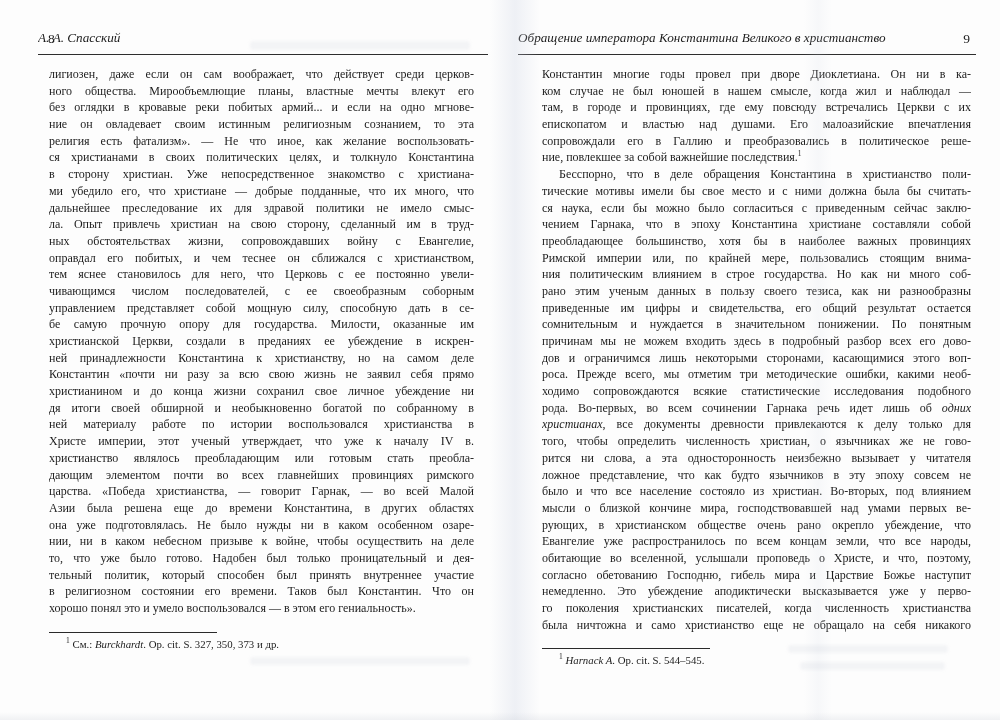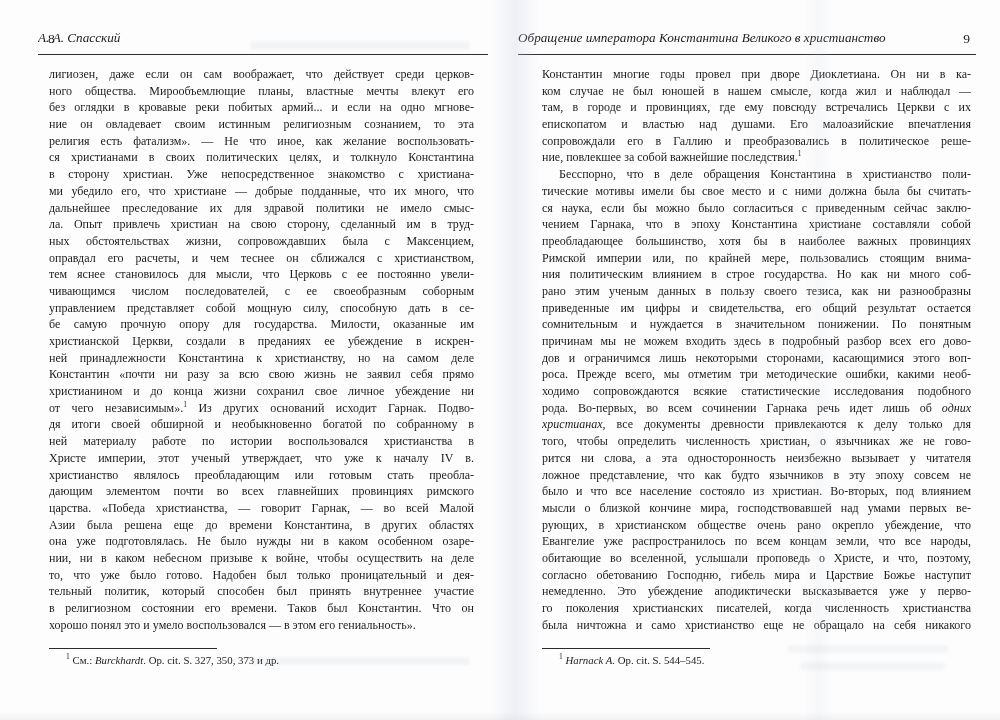--- a/index.html
+++ b/index.html
@@ -75,31 +75,30 @@
         <div class="line">лигиозен, даже если он сам воображает, что действует среди церков-</div>
         <div class="line">ного общества. Мирообъемлющие планы, властные мечты влекут его</div>
         <div class="line">без оглядки в кровавые реки побитых армий... и если на одно мгнове-</div>
         <div class="line">ние он овладевает своим истинным религиозным сознанием, то эта</div>
         <div class="line">религия есть фатализм». — Не что иное, как желание воспользовать-</div>
         <div class="line">ся христианами в своих политических целях, и толкнуло Константина</div>
         <div class="line">в сторону христиан. Уже непосредственное знакомство с христиана-</div>
         <div class="line">ми убедило его, что христиане — добрые подданные, что их много, что</div>
         <div class="line">дальнейшее преследование их для здравой политики не имело смыс-</div>
         <div class="line">ла. Опыт привлечь христиан на свою сторону, сделанный им в труд-</div>
-        <div class="line">ных обстоятельствах жизни, сопровождавших была с Максенцием,</div>
-        <div class="line">оправдал его расчеты, и чем теснее он сближался с христианством,</div>
-        <div class="line">тем яснее становилось для мысли, что Церковь с ее постоянно увели-</div>
+        <div class="line">ных обстоятельствах жизни, сопровождавших войну с Евангелие,</div>
+        <div class="line">оправдал его побитых, и чем теснее он сближался с христианством,</div>
+        <div class="line">тем яснее становилось для него, что Церковь с ее постоянно увели-</div>
         <div class="line">чивающимся числом последователей, с ее своеобразным соборным</div>
         <div class="line">управлением представляет собой мощную силу, способную дать в се-</div>
         <div class="line">бе самую прочную опору для государства. Милости, оказанные им</div>
         <div class="line">христианской Церкви, создали в преданиях ее убеждение в искрен-</div>
         <div class="line">ней принадлежности Константина к христианству, но на самом деле</div>
         <div class="line">Константин «почти ни разу за всю свою жизнь не заявил себя прямо</div>
         <div class="line">христианином и до конца жизни сохранил свое личное убеждение ни</div>
-        <div class="line">от чего независимым».<sup>1</sup> Из других оснований исходит Гарнак. Подво-</div>
         <div class="line">дя итоги своей обширной и необыкновенно богатой по собранному в</div>
         <div class="line">ней материалу работе по истории воспользовался христианства в</div>
         <div class="line">Христе империи, этот ученый утверждает, что уже к началу IV в.</div>
         <div class="line">христианство являлось преобладающим или готовым стать преобла-</div>
         <div class="line">дающим элементом почти во всех главнейших провинциях римского</div>
         <div class="line">царства. «Победа христианства, — говорит Гарнак, — во всей Малой</div>
         <div class="line">Азии была решена еще до времени Константина, в других областях</div>
         <div class="line">она уже подготовлялась. Не было нужды ни в каком особенном озаре-</div>
         <div class="line">нии, ни в каком небесном призыве к войне, чтобы осуществить на деле</div>
         <div class="line">то, что уже было готово. Надобен был только проницательный и дея-</div>

